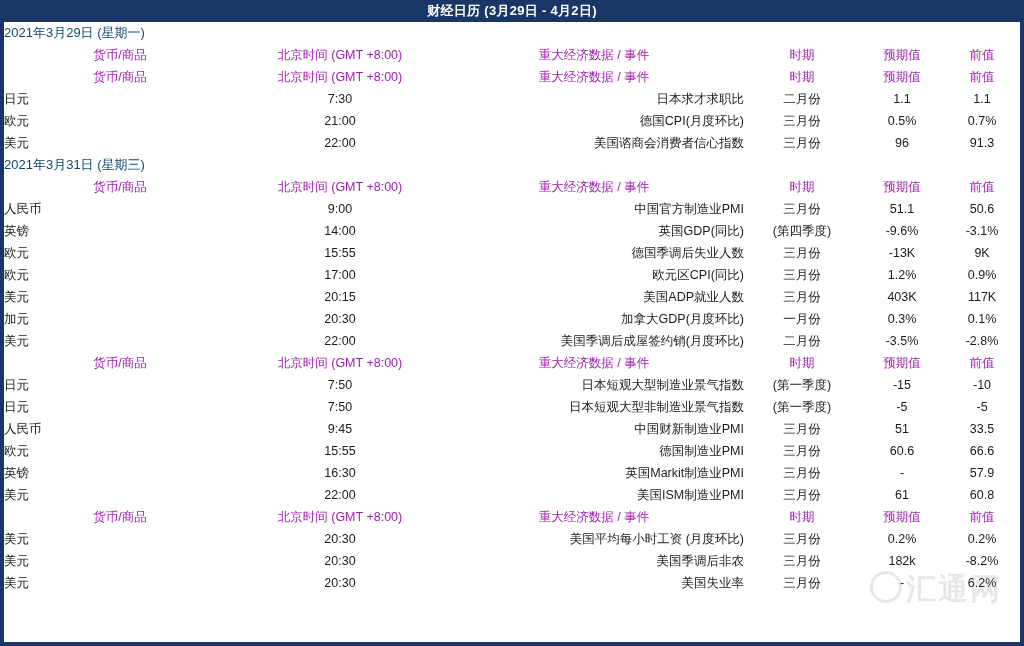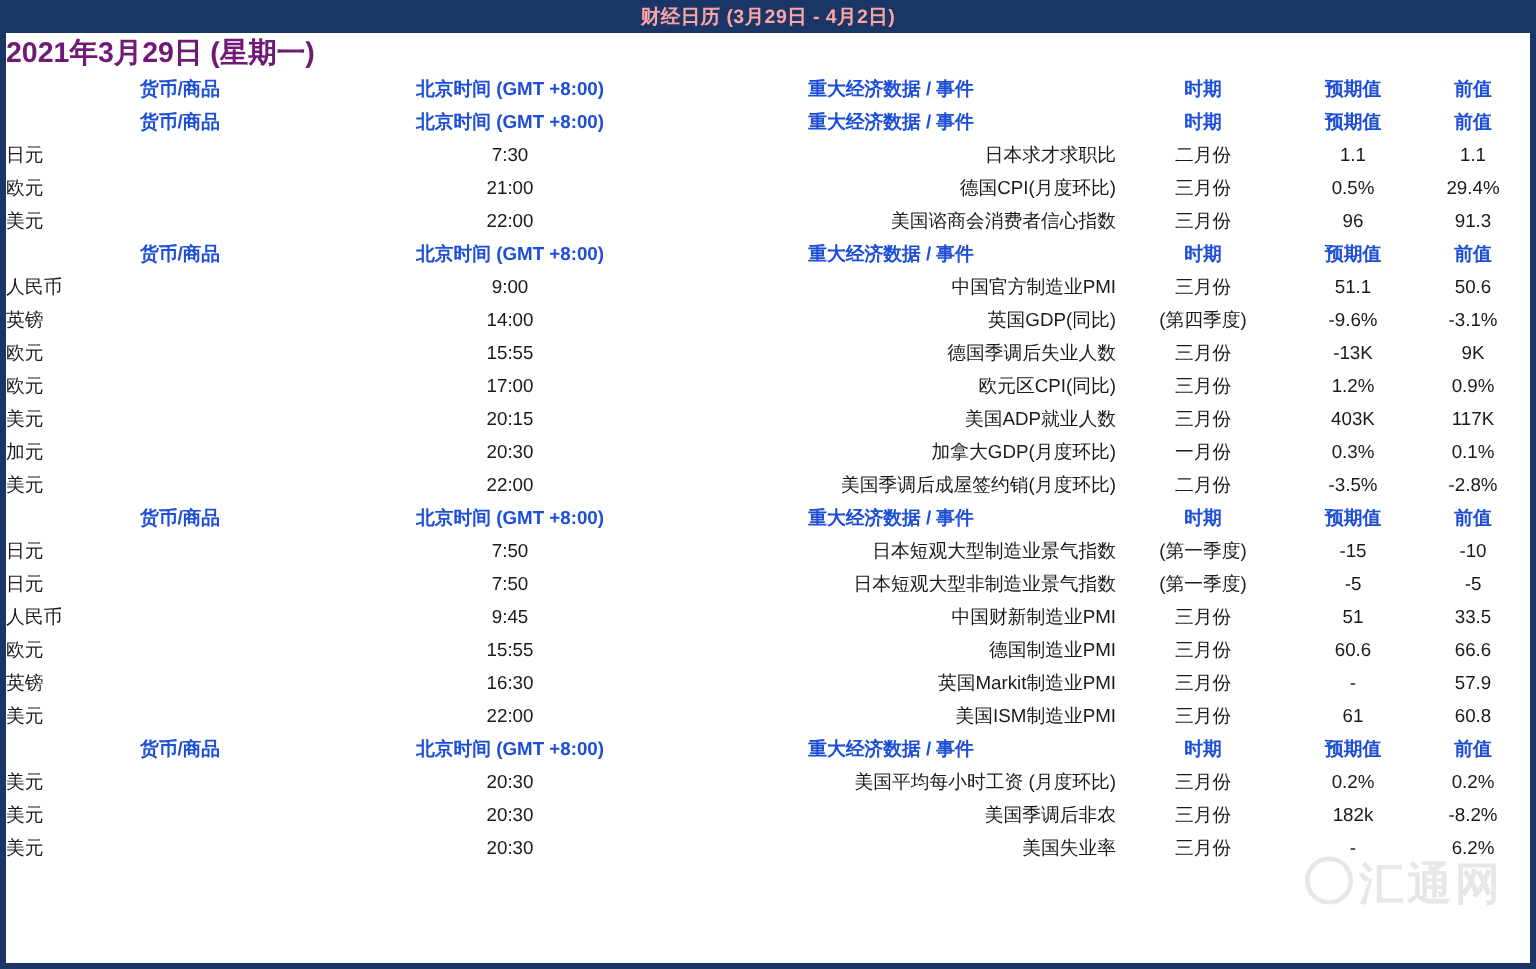--- a/index.html
+++ b/index.html
@@ -20,21 +20,21 @@
     height: 646px;
     box-sizing: border-box;
     border-left: 4px solid #1a3666;
     border-right: 4px solid #1a3666;
     border-bottom: 4px solid #1a3666;
     background: #ffffff;
   }
   .title-bar {
     height: 22px;
     background: #1a3666;
-    color: #fca5a5;
+    color: #ffffff;
     font-size: 13px;
     font-weight: bold;
     display: flex;
     align-items: center;
     justify-content: center;
     letter-spacing: 0.3px;
   }
   table.cal {
     width: 100%;
     border-collapse: collapse;
@@ -49,30 +49,30 @@
   }
   
   col.c-cur  { width: 232px; }
   col.c-time { width: 208px; }
   col.c-evt  { width: 300px; }
   col.c-per  { width: 116px; }
   col.c-exp  { width: 84px; }
   col.c-prev { width: 76px; }
 
   .date-row td {
-    font-weight: bold;
-    font-size: 19px;
-    color: #701a75;
+    font-weight: normal;
+    font-size: 13px;
+    color: #0c4a6e;
     padding-left: 28px;
     padding-top: 3px;
   }
   .hdr-row td {
-    font-weight: bold;
+    font-weight: normal;
     font-size: 12.5px;
-    color: #1d4ed8;
+    color: #a21caf;
     text-align: center;
   }
   .hdr-row td.cur { text-align: center; }
   .data-row td { text-align: center; color: #1b1b1b; }
   .data-row td.cur { text-align: left; }
   .data-row td.evt { text-align: right; }
   .red { color: #d2373f; }
   .watermark {
     position: absolute;
     right: 18px;
@@ -138,29 +138,32 @@
           <td>二月份</td>
           <td>1.1</td>
           <td>1.1</td>
         </tr>
         <tr class="data-row">
           <td class="cur">欧元</td>
           <td>21:00</td>
           <td class="evt">德国CPI(月度环比)</td>
           <td>三月份</td>
           <td>0.5%</td>
-          <td>29.4%</td>
+          <td>0.7%</td>
         </tr>
         <tr class="data-row">
           <td class="cur red">美元</td>
           <td class=" red">22:00</td>
           <td class="evt red">美国谘商会消费者信心指数</td>
           <td class=" red">三月份</td>
           <td class=" red">96</td>
           <td class=" red">91.3</td>
+        </tr>
+        <tr class="date-row">
+          <td colspan="6">2021年3月31日 (星期三)</td>
         </tr>
         <tr class="hdr-row">
           <td class="cur">货币/商品</td>
           <td>北京时间 (GMT +8:00)</td>
           <td>重大经济数据 / 事件</td>
           <td>时期</td>
           <td>预期值</td>
           <td>前值</td>
         </tr>
         <tr class="data-row">

